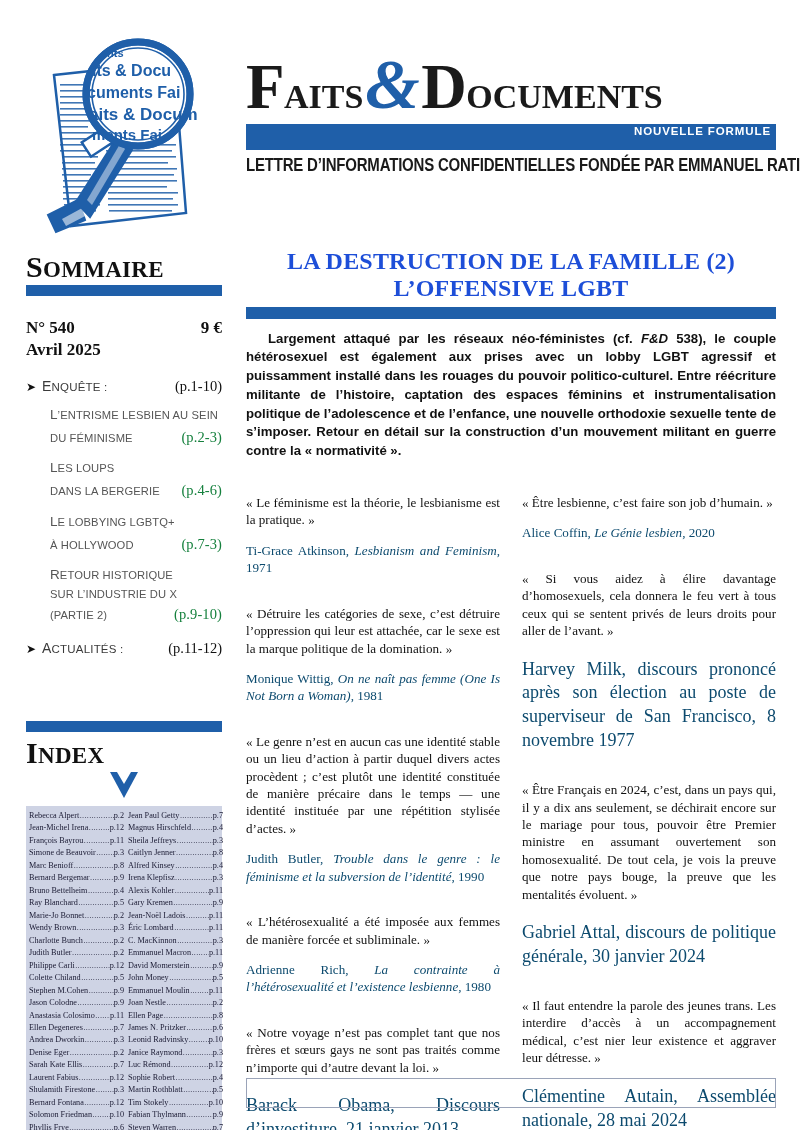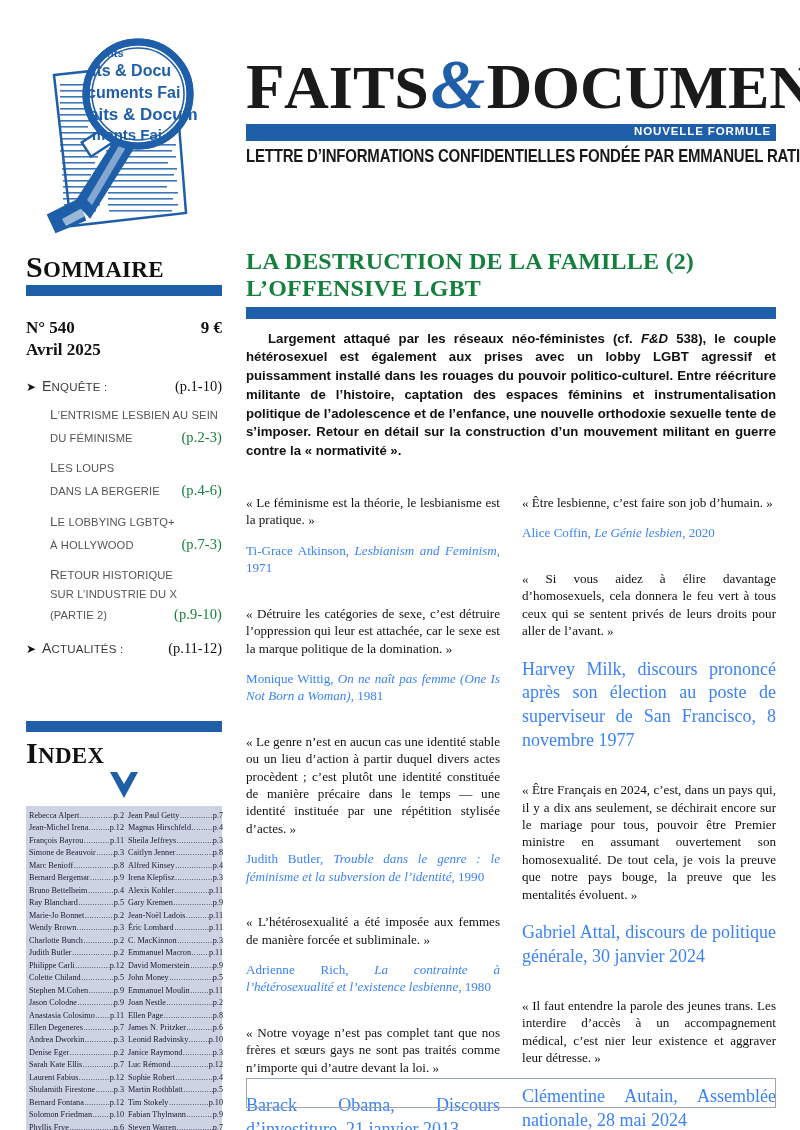--- a/index.html
+++ b/index.html
@@ -39,34 +39,34 @@
   #wordmark {
     font-family: "Liberation Serif", serif;
     font-weight: bold;
     font-size: 63px;
     line-height: 0.95;
     letter-spacing: -0.5px;
     color: #1a1a1a;
     white-space: nowrap;
   }
   #wordmark .sc {
-    font-size: 62px;
+    font-size: 34px;
     letter-spacing: 0px;
   }
   #wordmark .amp {
     color: #1f5fa9;
     font-family: "Liberation Serif", serif;
     font-style: italic;
     font-size: 70px;
     padding: 0 2px;
   }
   #nf-bar {
     position: relative;
     margin-top: 5px;
-    height: 17px;
+    height: 26px;
     background: #1f5fa9;
   }
   #nf-bar .nf-label {
     position: absolute;
     right: 5px; top: 1px;
     color: #ffffff;
     font-family: "Liberation Sans", sans-serif;
     font-weight: bold;
     font-size: 11.5px;
     letter-spacing: 0.9px;
@@ -218,26 +218,26 @@
   }
   .idx-page { flex: 0 0 auto; }
 
   
   #main {
     position: absolute;
     left: 246px; top: 248px;
     width: 530px;
   }
   #article-title {
-    text-align: left;
+    text-align: center;
     font-family: "Liberation Serif", serif;
     font-weight: bold;
     font-size: 24px;
     line-height: 1.12;
-    color: #15803d;
+    color: #1d4ed8;
     letter-spacing: 0.2px;
   }
   #title-rule {
     height: 12px;
     background: #1f5fa9;
     margin-top: 5px;
   }
   #chapo {
     margin-top: 11px;
     font-family: "Liberation Sans", sans-serif;
@@ -262,21 +262,21 @@
     line-height: 1.33;
     text-align: justify;
     color: #111;
     margin-bottom: 9px;
   }
   .attrib {
     font-family: "Liberation Serif", serif;
     font-size: 13.1px;
     line-height: 1.33;
     text-align: justify;
-    color: #3b82f6;
+    color: #0c4a6e;
     margin-bottom: 28px;
   }
   .attrib .ital { font-style: italic; }
   .attrib.tight { font-size: 18px; }
   .attrib.last { margin-bottom: 0; }
 
   
   #page-frame {
     position: absolute;
     left: 246px; top: 1078px;

